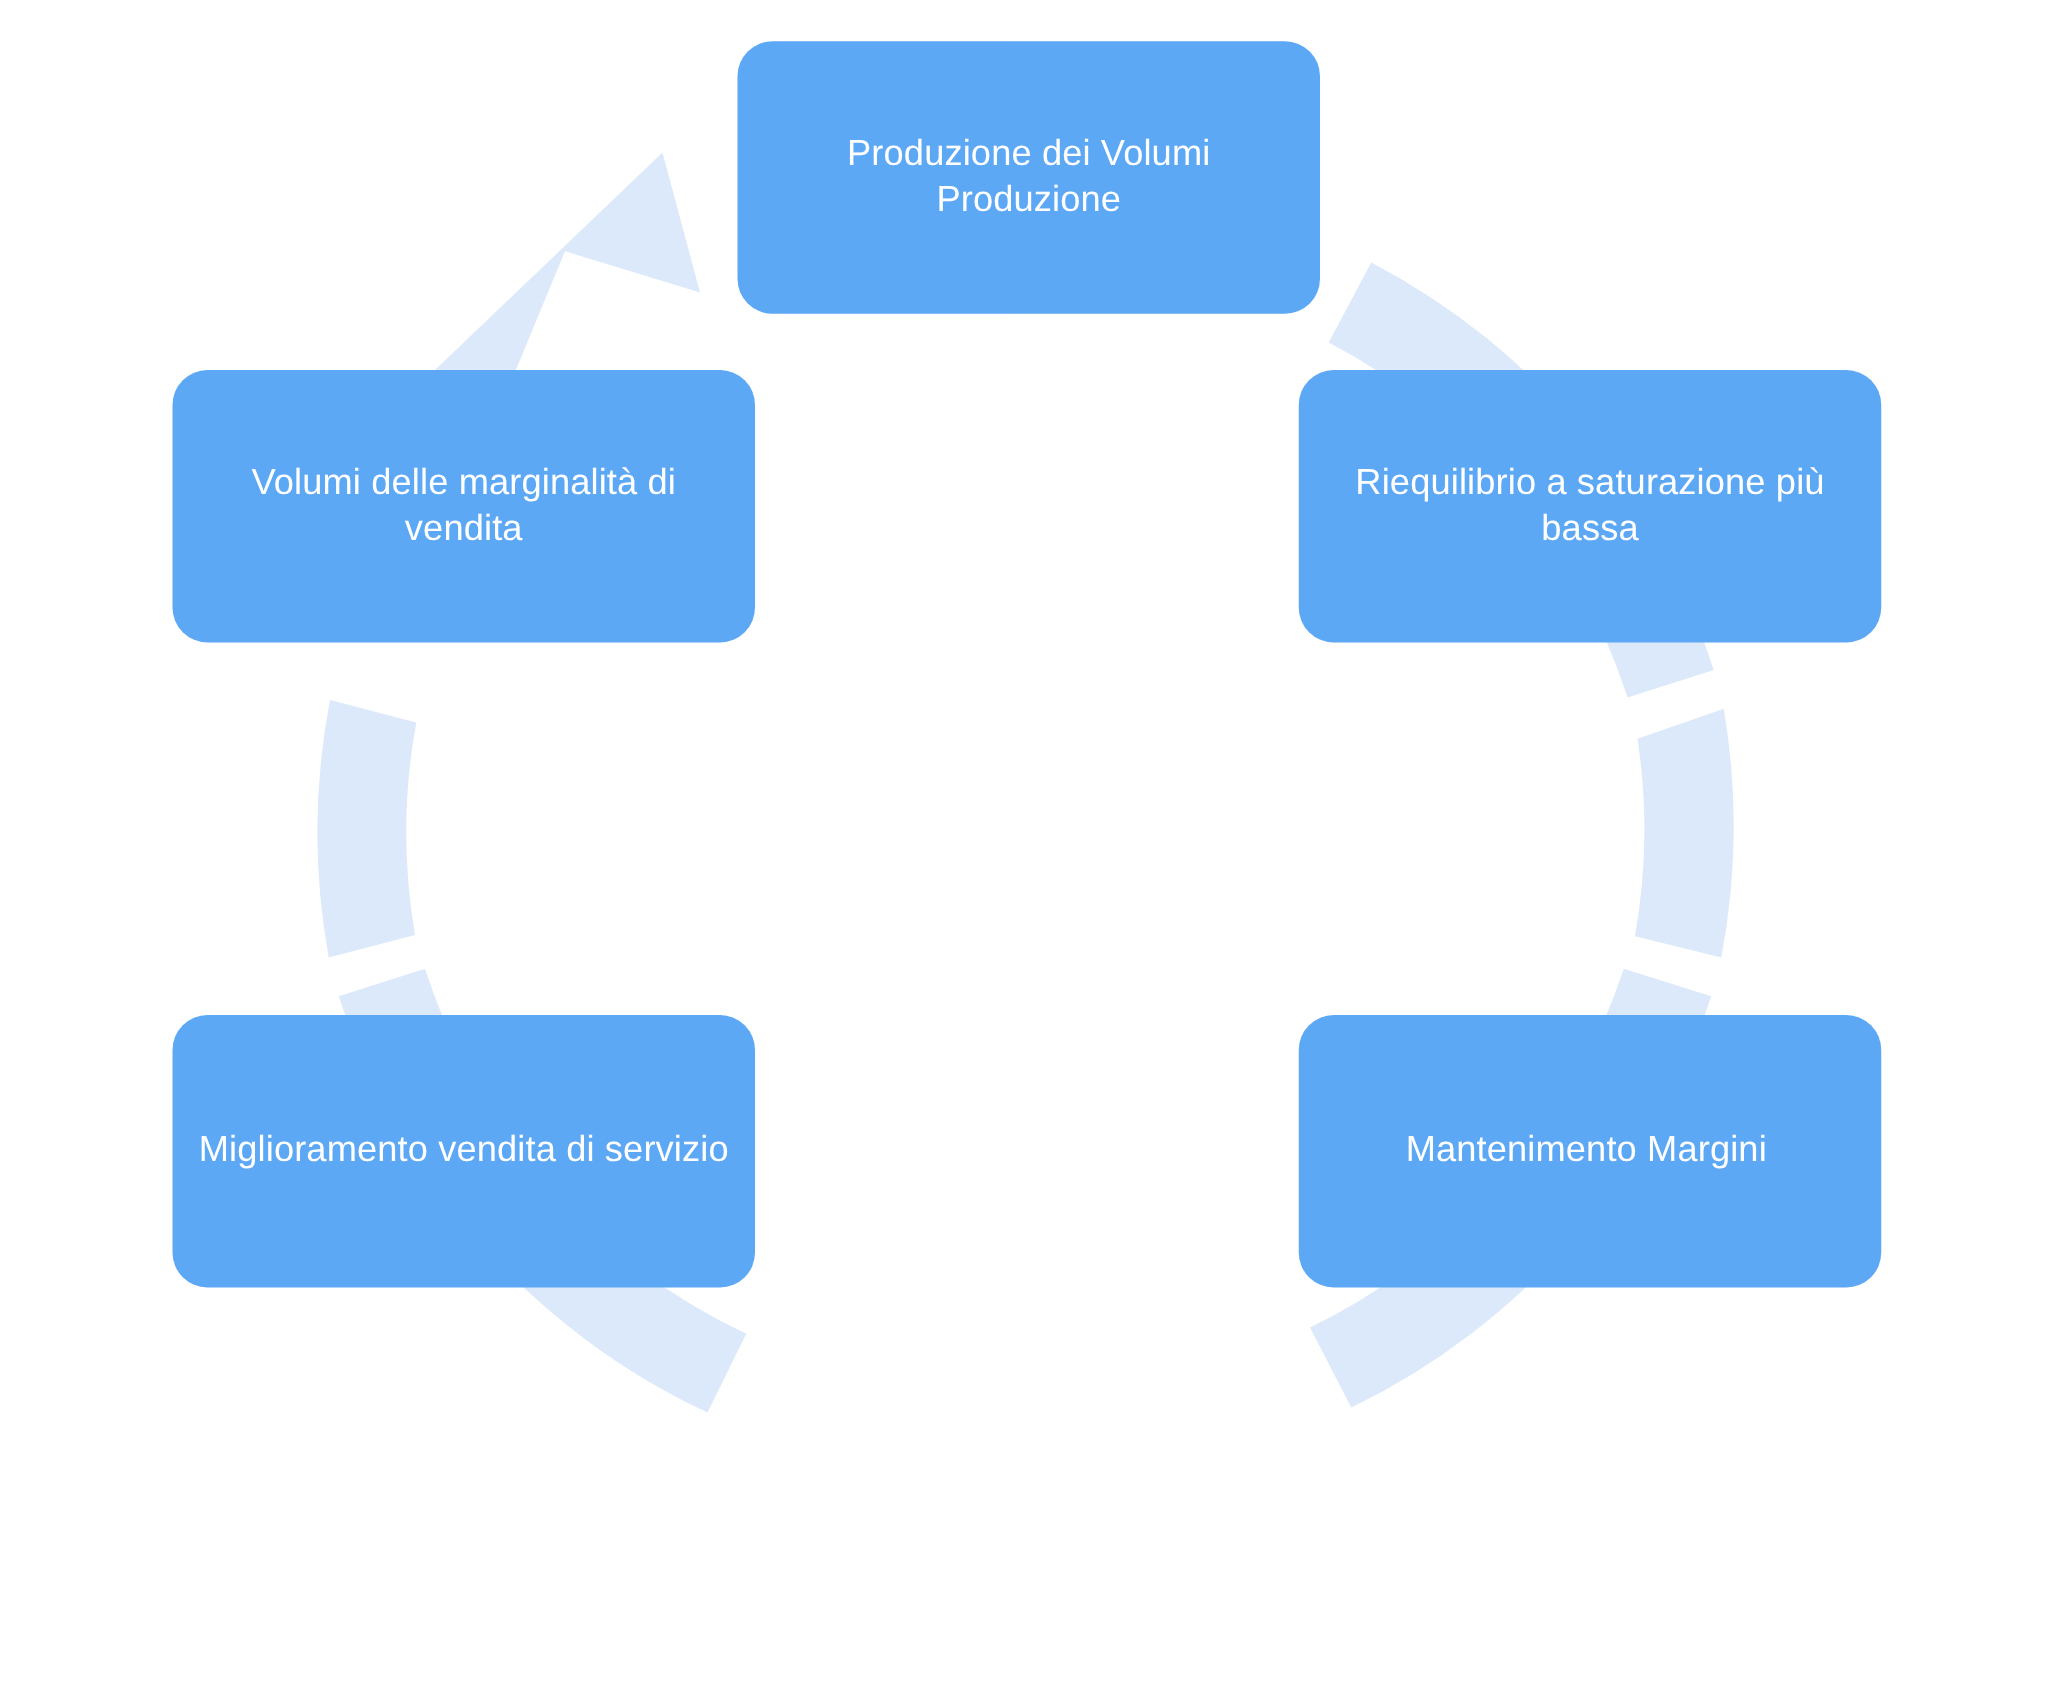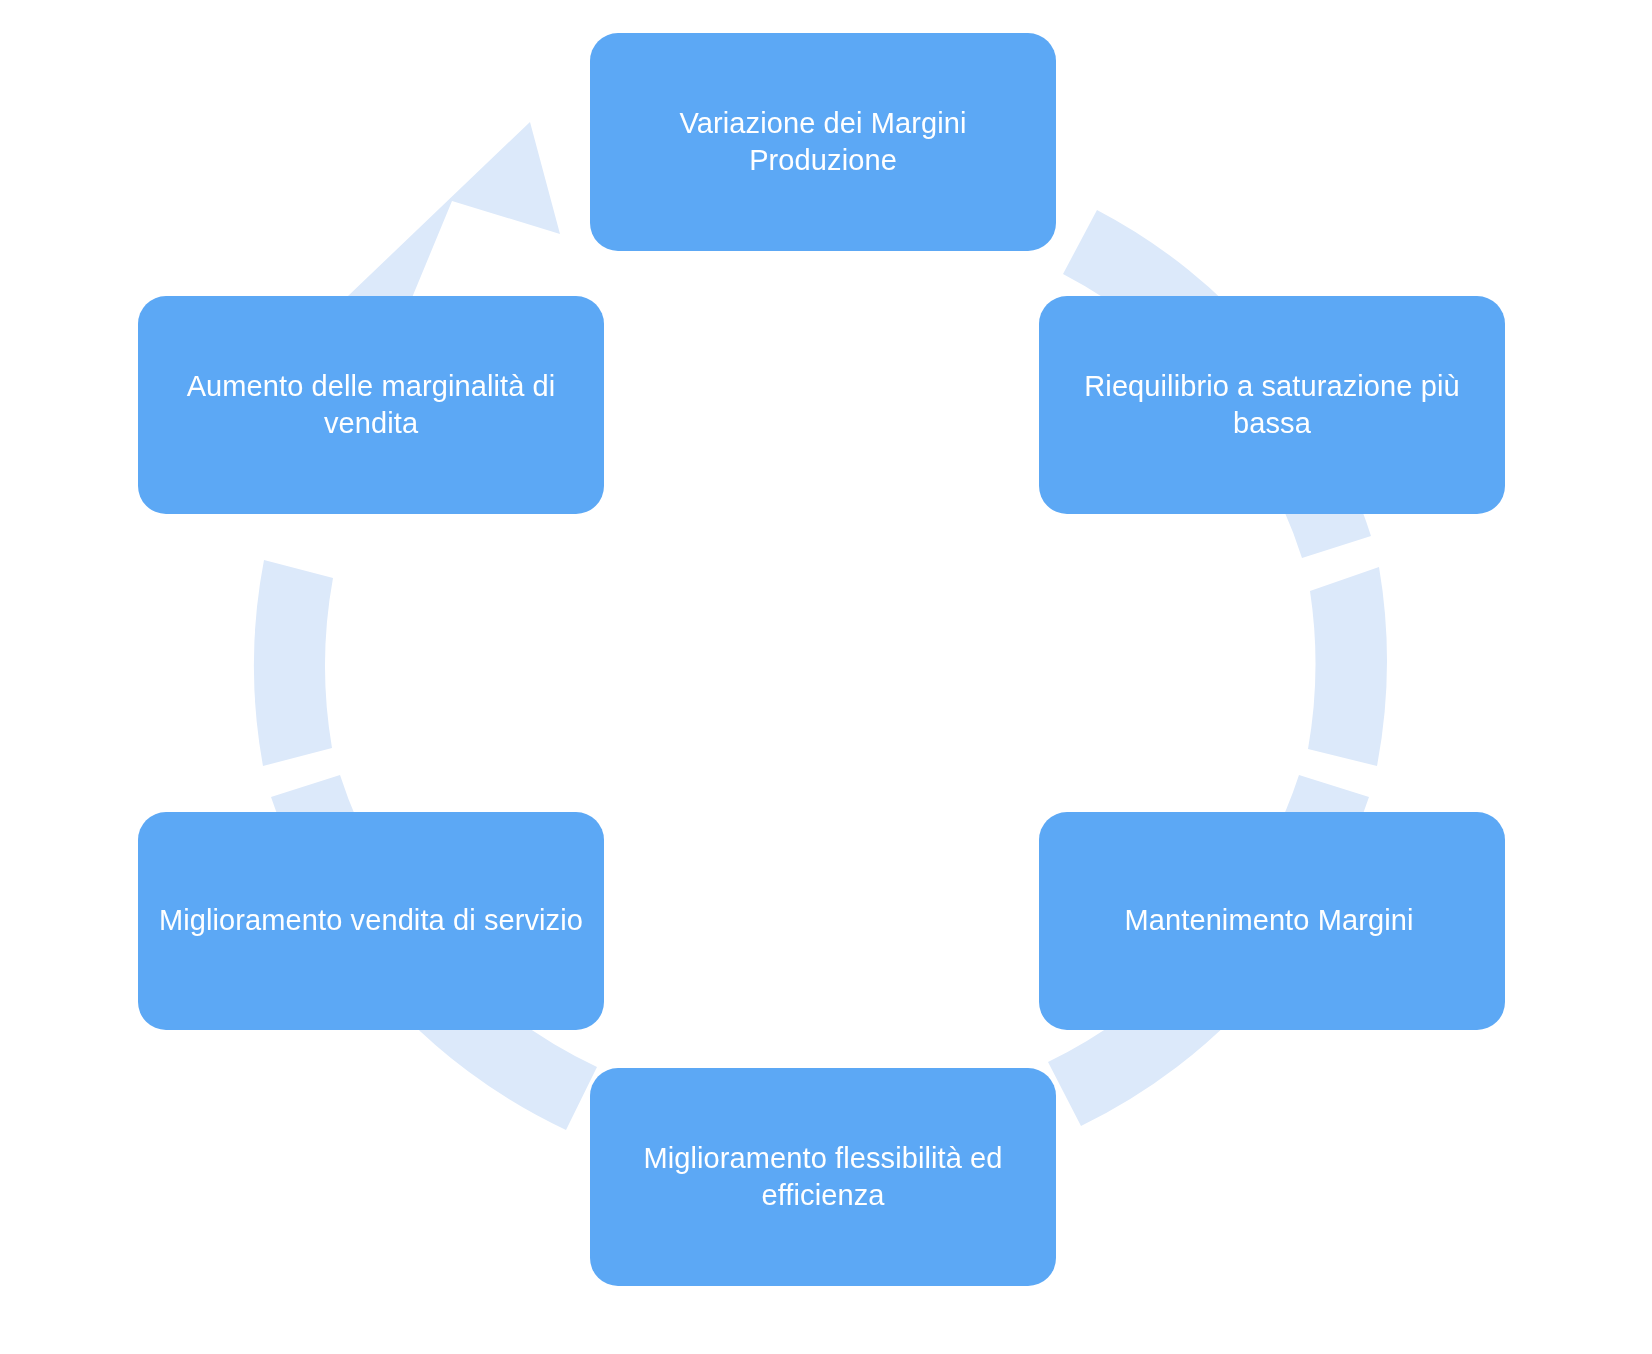--- a/index.html
+++ b/index.html
@@ -88,25 +88,24 @@
          Z"></path>
 
     <path fill="#DCE9FA" d="M 348 296
          L 530 122
          L 560 234
          L 452 201
          L 392 346
          Z"></path>
   </svg>
 
-  <div class="node-box" id="node-0">Variazione dei  Margini Produzione</div>
+  <div class="node-box" id="node-0">Produzione dei  Volumi Produzione</div>
 
   <div class="node-box" id="node-1">Riequilibrio a saturazione più bassa</div>
 
   <div class="node-box" id="node-2">Mantenimento Margini</div>
 
-  <div class="node-box" id="node-3">Miglioramento flessibilità ed efficienza</div>
 
   <div class="node-box" id="node-4">Miglioramento vendita di servizio</div>
 
-  <div class="node-box" id="node-5">Aumento delle marginalità di vendita</div>
+  <div class="node-box" id="node-5">Volumi delle marginalità di vendita</div>
 
 </div>
 
 </body></html>

